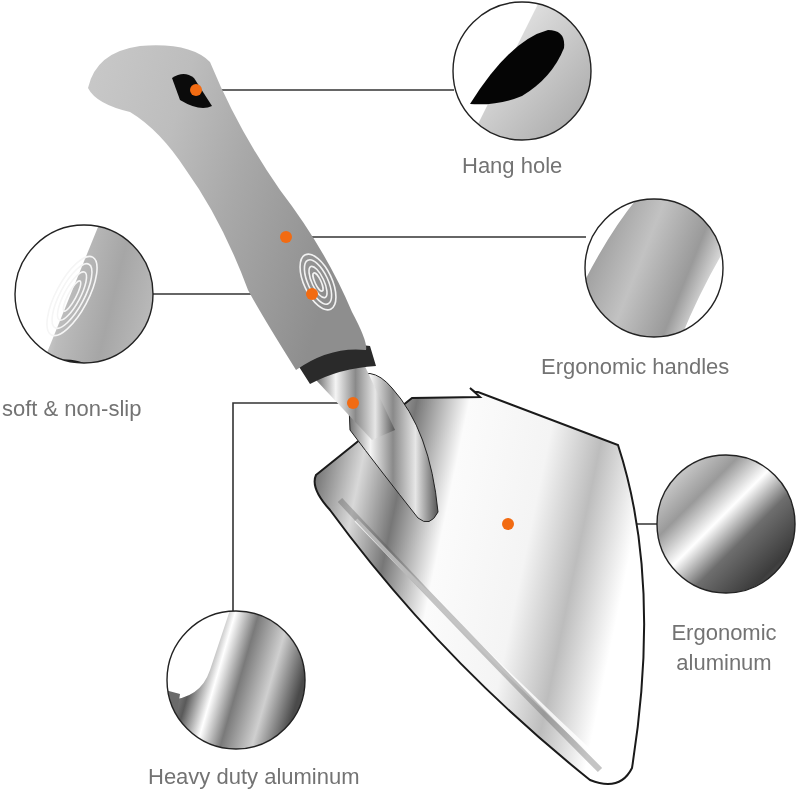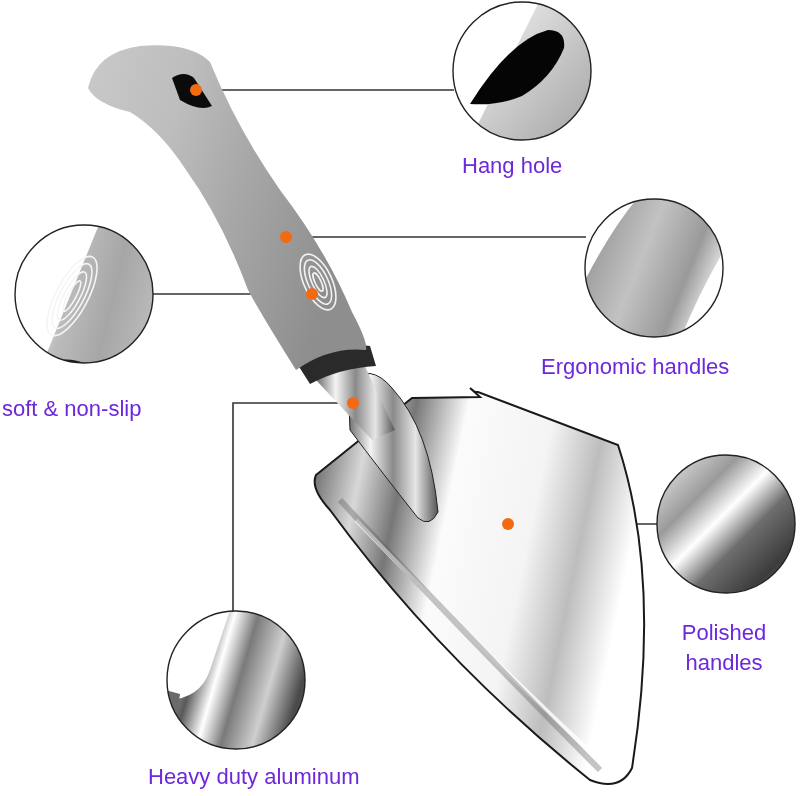--- a/index.html
+++ b/index.html
@@ -7,21 +7,21 @@
     position: relative;
     width: 800px;
     height: 796px;
     overflow: hidden;
     background: #ffffff;
     font-family: "Liberation Sans", sans-serif;
   }
   #art { position: absolute; left: 0; top: 0; }
   .label {
     position: absolute;
-    color: #6d28d9;
+    color: #737373;
     font-family: "Liberation Sans", sans-serif;
     font-size: 22px;
     line-height: 30px;
     white-space: nowrap;
     text-align: center;
   }
   #label-hang { left: 462px; top: 151px; }
   #label-soft { left: 2px; top: 394px; text-align: center; }
   #label-ergo { left: 541px; top: 352px; text-align: center; }
   #label-polished { left: 668px; top: 618px; width: 112px; }
@@ -203,17 +203,17 @@
       </g>
       <circle cx="236" cy="680" r="69" fill="none" stroke="#222222" stroke-width="1.4"></circle>
     </g>
   </svg>
 
   <div class="label" id="label-hang">Hang hole</div>
   <div class="label" id="label-ergo">Ergonomic handles</div>
   <div class="label" id="label-soft">soft &amp; non-slip</div>
   <div class="label" id="label-heavy">Heavy duty aluminum</div>
   <div class="label" id="label-polished">
-    <div>Polished</div>
-    <div>handles</div>
+    <div>Ergonomic</div>
+    <div>aluminum</div>
   </div>
 
 </div>
 
 </body></html>

